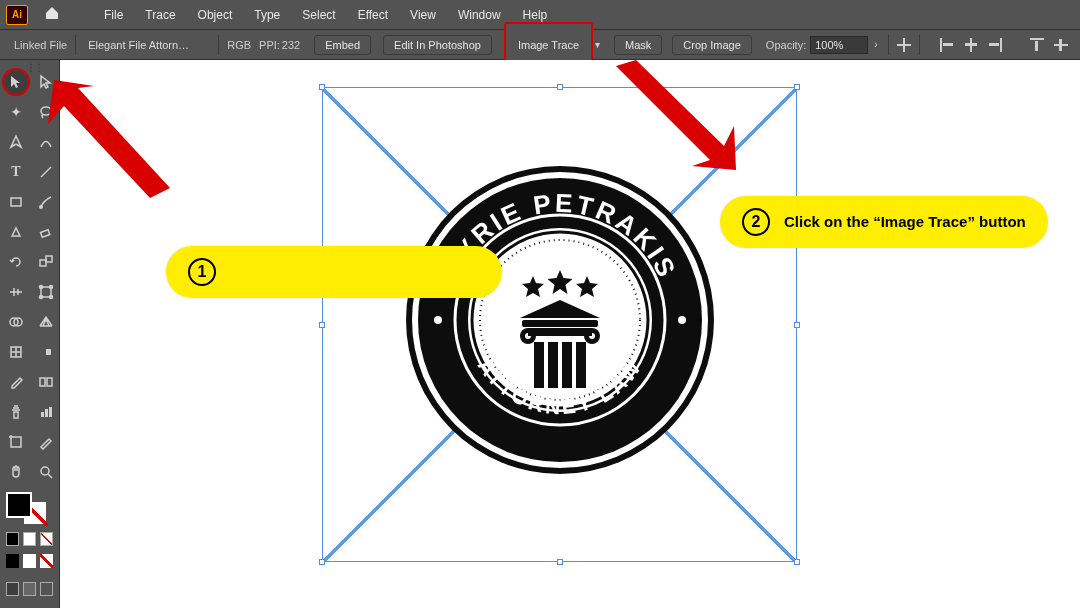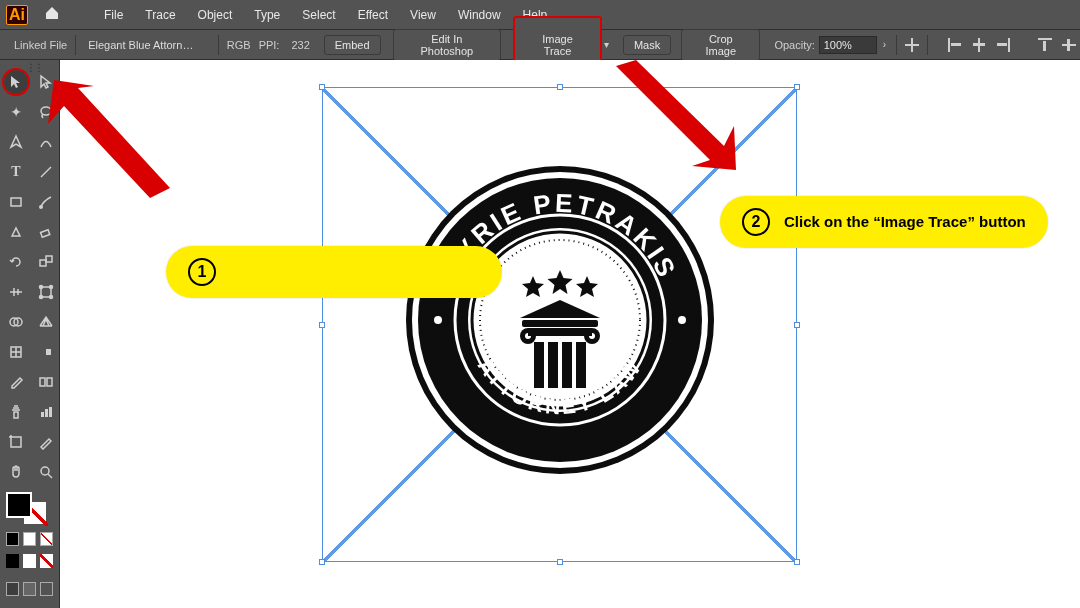--- a/index.html
+++ b/index.html
@@ -13,21 +13,21 @@
     align-items: center;
     color: #e8e8e8;
     font-size: 12px;
   }
   .app-logo {
     width: 22px; height: 20px;
     background: #330000;
     border: 1px solid #ff9a00;
     color: #ff9a00;
     font-weight: bold;
-    font-size: 16px;
+    font-size: 10px;
     display: flex; align-items: center; justify-content: center;
     margin-left: 6px;
     border-radius: 2px;
   }
   .home-btn {
     width: 28px; text-align: center; margin: 0 6px 0 10px;
     font-size: 14px;
   }
   .menu { display: flex; gap: 2px; margin-left: 22px; }
   .menu-item { padding: 4px 10px; cursor: default; }
@@ -200,25 +200,25 @@
     <div class="menu-item">Effect</div>
     <div class="menu-item">View</div>
     <div class="menu-item">Window</div>
     <div class="menu-item">Help</div>
   </div>
 </div>
 
 <div class="controlbar">
   <span class="cb-static">Linked File</span>
   <div class="cb-sep"></div>
-  <span class="cb-filename">Elegant Blue Attorney L…</span>
+  <span class="cb-filename">Elegant File Attorney L…</span>
   <div class="cb-sep"></div>
   <span class="cb-static">RGB</span>
   <span class="cb-static" style="margin-left:8px">PPI:</span>
-  <span class="cb-static" style="margin-left:12px">232</span>
+  <span class="cb-static" style="margin-left:2px">232</span>
   <div style="width:14px"></div>
   <button class="cb-btn">Embed</button>
   <div style="width:12px"></div>
   <button class="cb-btn">Edit In Photoshop</button>
   <div style="width:12px"></div>
   <button class="cb-btn hl">Image Trace</button>
   <span class="chev">▾</span>
   <div style="width:12px"></div>
   <button class="cb-btn">Mask</button>
   <div style="width:10px"></div>

